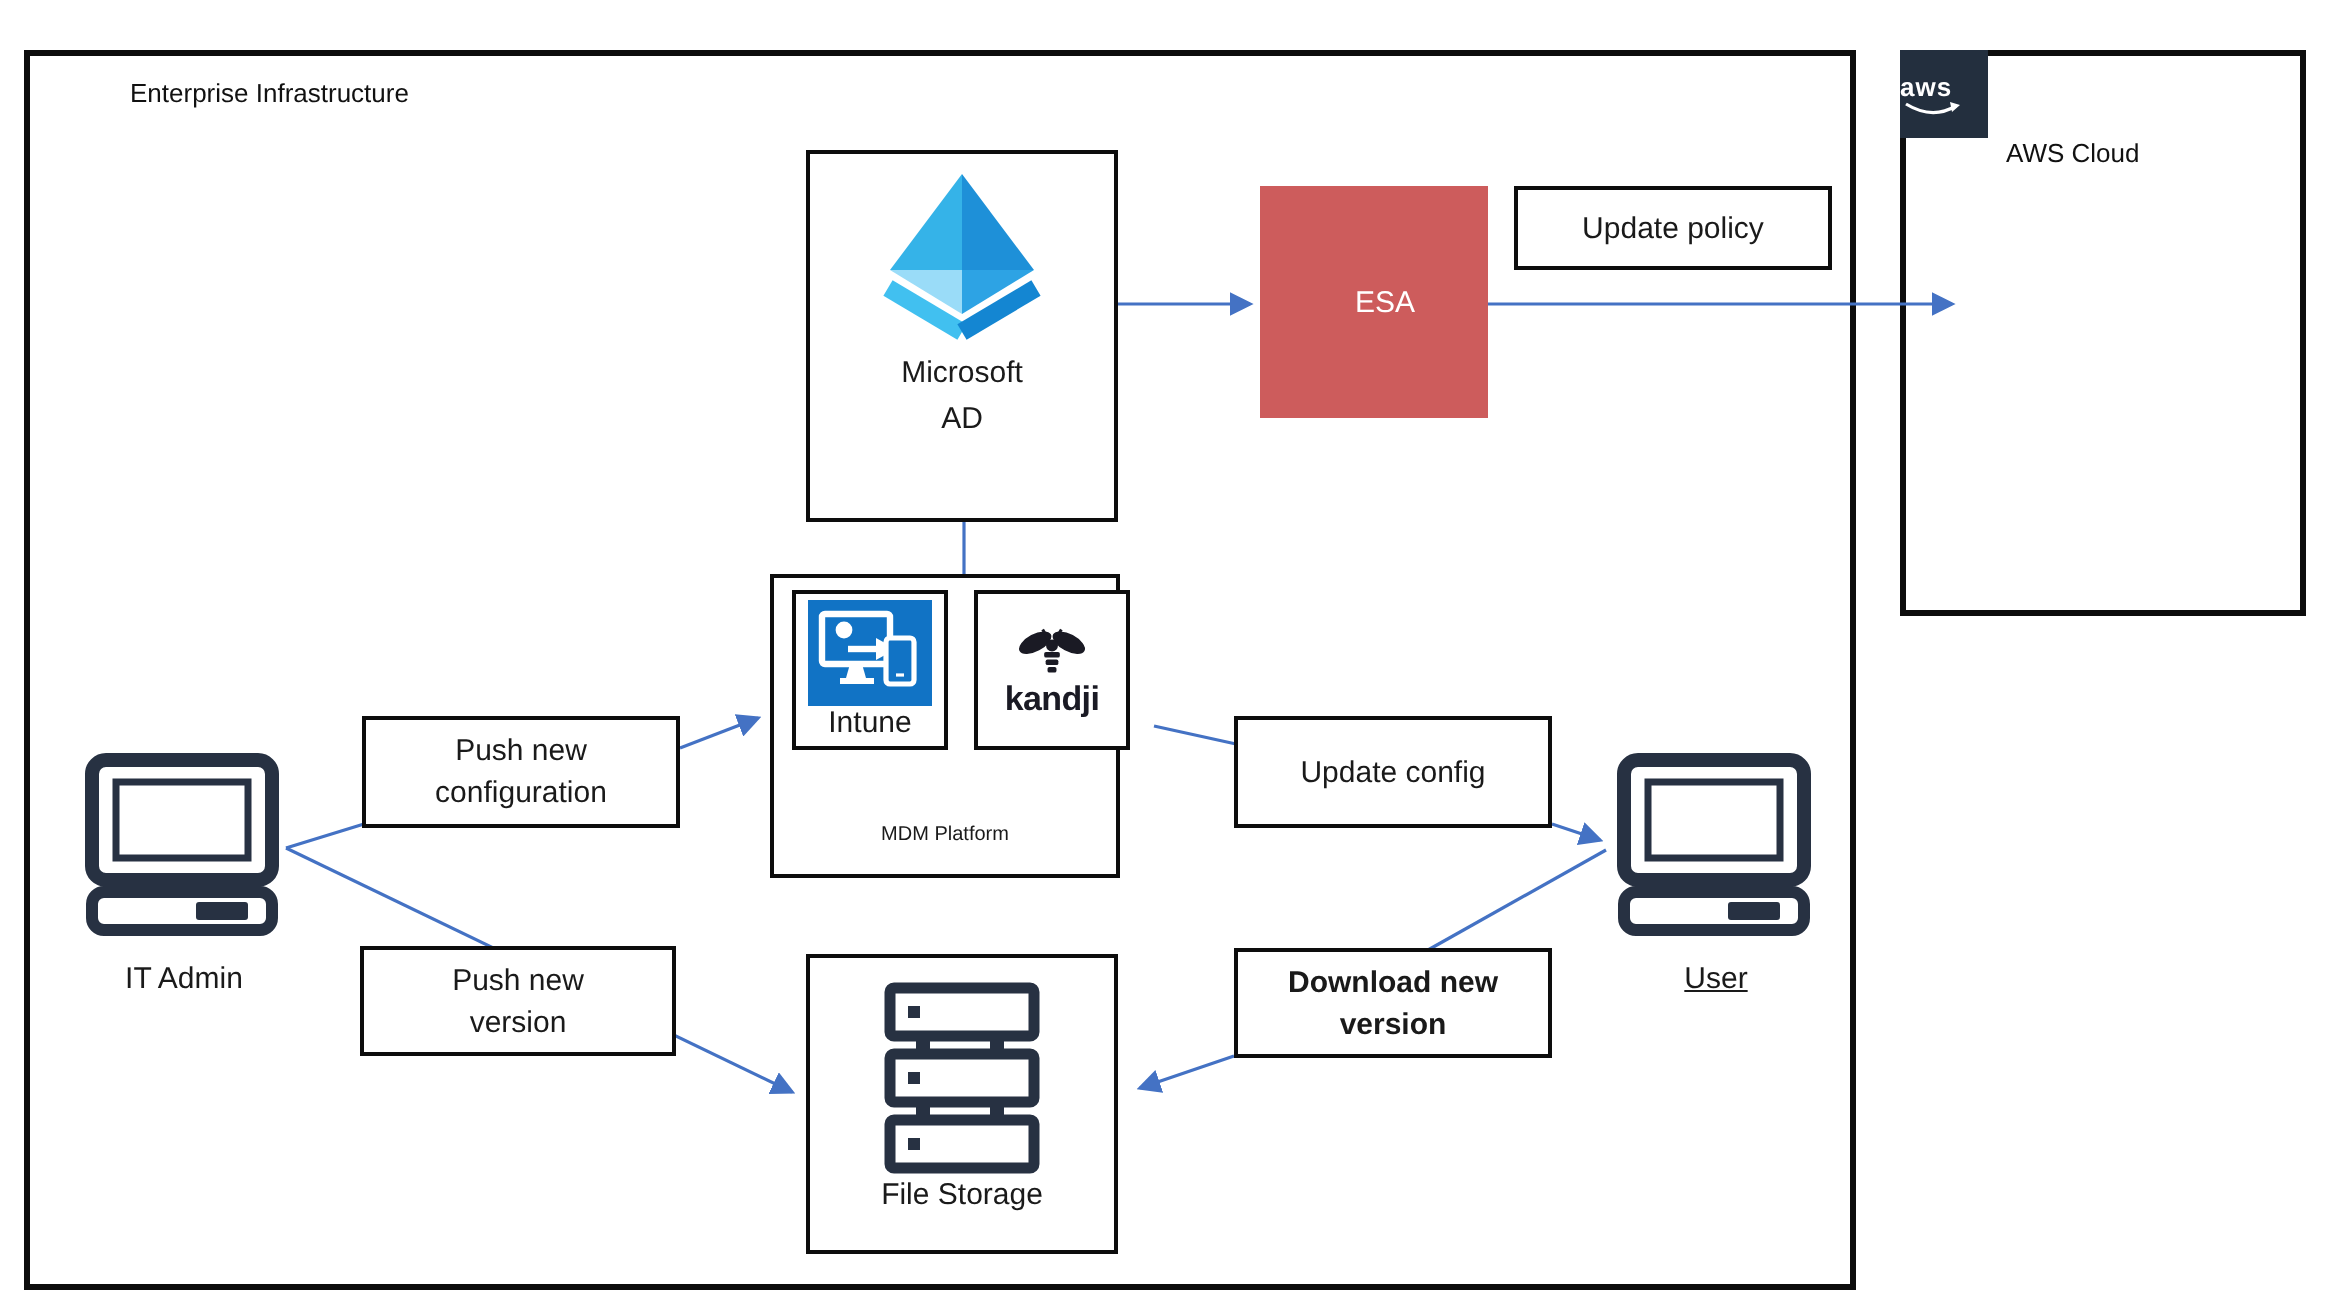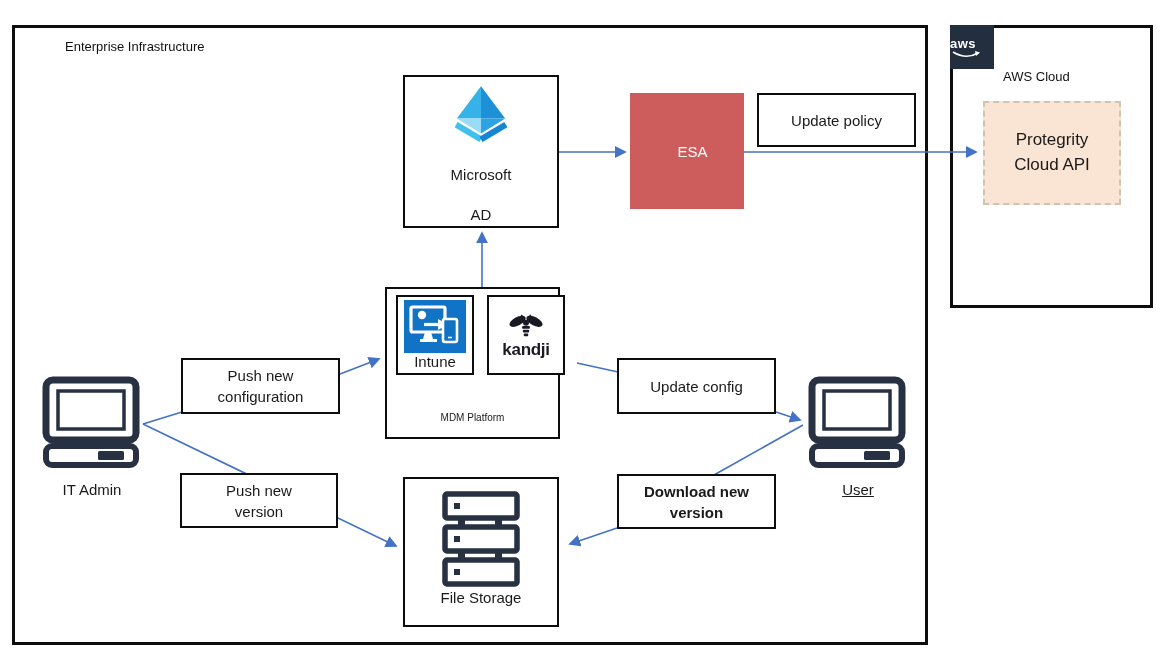--- a/index.html
+++ b/index.html
@@ -56,24 +56,20 @@
   <div class="boundary" style="left:950px; top:25px; width:203px; height:283px;">
     <div class="aws-logo">
       <div class="aws-logo-text">aws</div>
       <svg width="32" height="10" viewBox="0 0 32 10">
         <path d="M3,2 Q16,10 28,3" stroke="#fff" stroke-width="1.6" fill="none"></path>
         <path d="M25,1 L30,2.5 L26,6 Z" fill="#fff"></path>
       </svg>
     </div>
     <div class="boundary-label" style="left:50px; top:13px;margin-top:28px;">AWS Cloud</div>
 
-    <div class="protegrity">
-      <div>Protegrity</div>
-      <div>Cloud API</div>
-    </div>
   </div>
 
   <svg class="lines" viewBox="0 0 1163 655">
     <defs>
       <marker id="arw" viewBox="0 0 10 10" refX="8.5" refY="5" markerWidth="7.5" markerHeight="7.5" orient="auto-start-reverse">
         <path d="M0,0 L10,5 L0,10 z" fill="#4472C4"></path>
       </marker>
     </defs>
     <g stroke="#4472C4" stroke-width="1.6" fill="none">
       <line x1="482" y1="289" x2="482" y2="233" marker-end="url(#arw)"></line>
@@ -82,38 +78,38 @@
       <line x1="143" y1="424" x2="182" y2="412"></line>
       <line x1="340" y1="374" x2="379" y2="359" marker-end="url(#arw)"></line>
       <line x1="577" y1="363" x2="618" y2="372"></line>
       <line x1="776" y1="412" x2="800" y2="420" marker-end="url(#arw)"></line>
       <line x1="803" y1="425" x2="714" y2="475"></line>
       <line x1="617" y1="528" x2="570" y2="544" marker-end="url(#arw)"></line>
       <line x1="143" y1="424" x2="396" y2="546" marker-end="url(#arw)"></line>
     </g>
   </svg>
 
-  <div class="node bordered ad-node" style="left:403px; top:75px; width:156px; height:153px;gap:17px;">
+  <div class="node bordered ad-node" style="left:403px; top:75px; width:156px; height:186px;">
     <svg width="100" height="90" viewBox="0 0 100 90">
       <polygon points="50,2 14,50 50,50" fill="#35B3E8"></polygon>
       <polygon points="50,2 86,50 50,50" fill="#1E90D8"></polygon>
       <polygon points="14,50 50,72 50,50" fill="#9ADCF8"></polygon>
       <polygon points="86,50 50,72 50,50" fill="#2DA3E4"></polygon>
       <path d="M13,59 L50,81" stroke="#41C0F0" stroke-width="9" fill="none"></path>
       <path d="M50,81 L87,59" stroke="#1486D2" stroke-width="9" fill="none"></path>
     </svg>
     <div class="ad-text">Microsoft</div>
     <div class="ad-text">AD</div>
   </div>
 
   <div class="node esa-node" style="left:630px; top:93px; width:114px; height:116px; background:#CD5C5C;">
     <span>ESA</span>
   </div>
 
-  <div class="node bordered label-box" style="left:757px; top:93px; width:159px; height:54px;">
+  <div class="node bordered label-box" style="left:757px; top:93px; width:159px; height:42px;">
     <div>Update policy</div>
   </div>
 
   <div class="node bordered mdm-node" style="left:385px; top:287px; width:175px; height:152px;">
     <div class="mdm-sub" style="left:9px; top:6px; width:78px; height:80px; padding-top:3px;">
       <svg width="62" height="53" viewBox="0 0 62 53">
         <rect x="0" y="0" width="62" height="53" fill="#1173C5"></rect>
         <rect x="7" y="7" width="34" height="25" rx="1.5" fill="none" stroke="#fff" stroke-width="3.2"></rect>
         <circle cx="18" cy="15" r="4.2" fill="#fff"></circle>
         <path d="M20,24.5 H36" stroke="#fff" stroke-width="3.2"></path>

